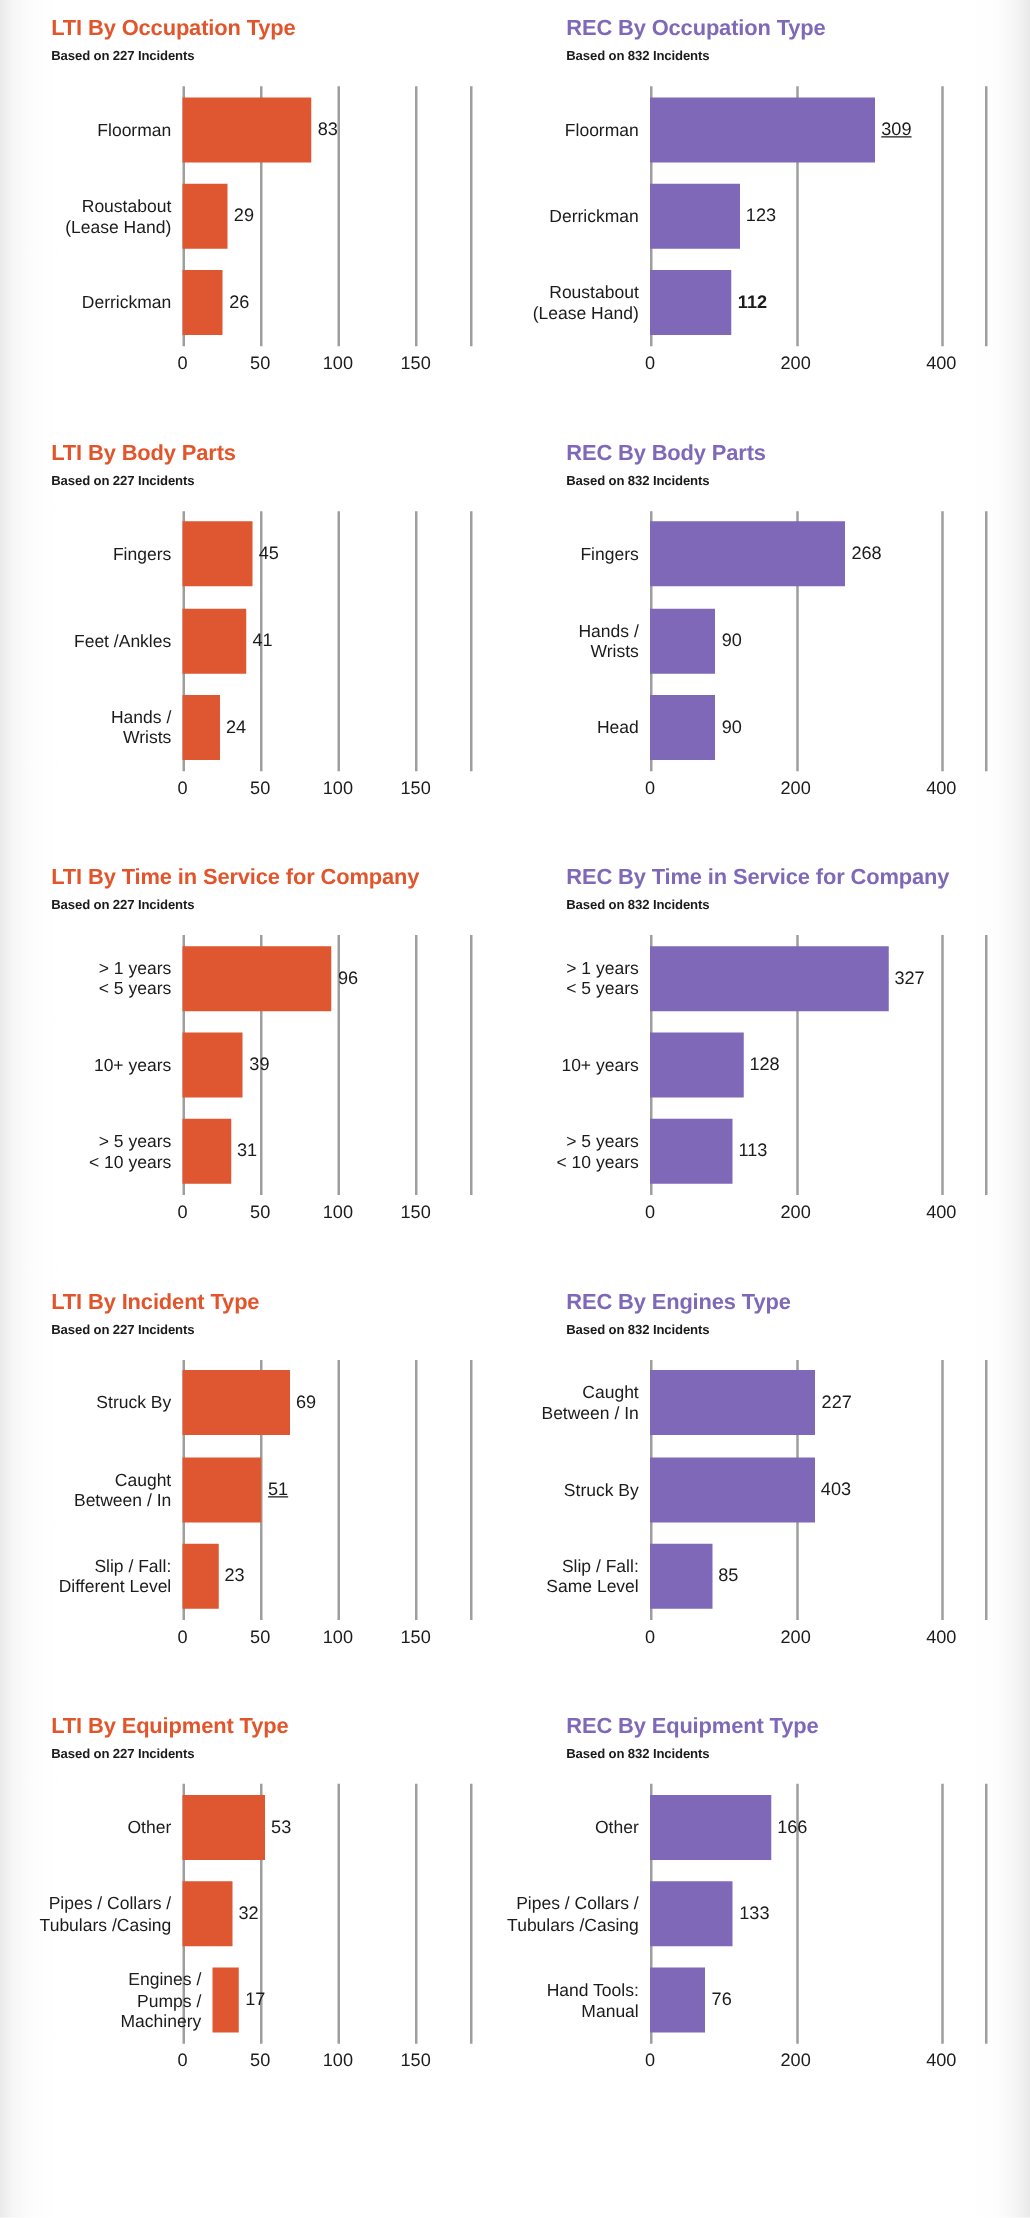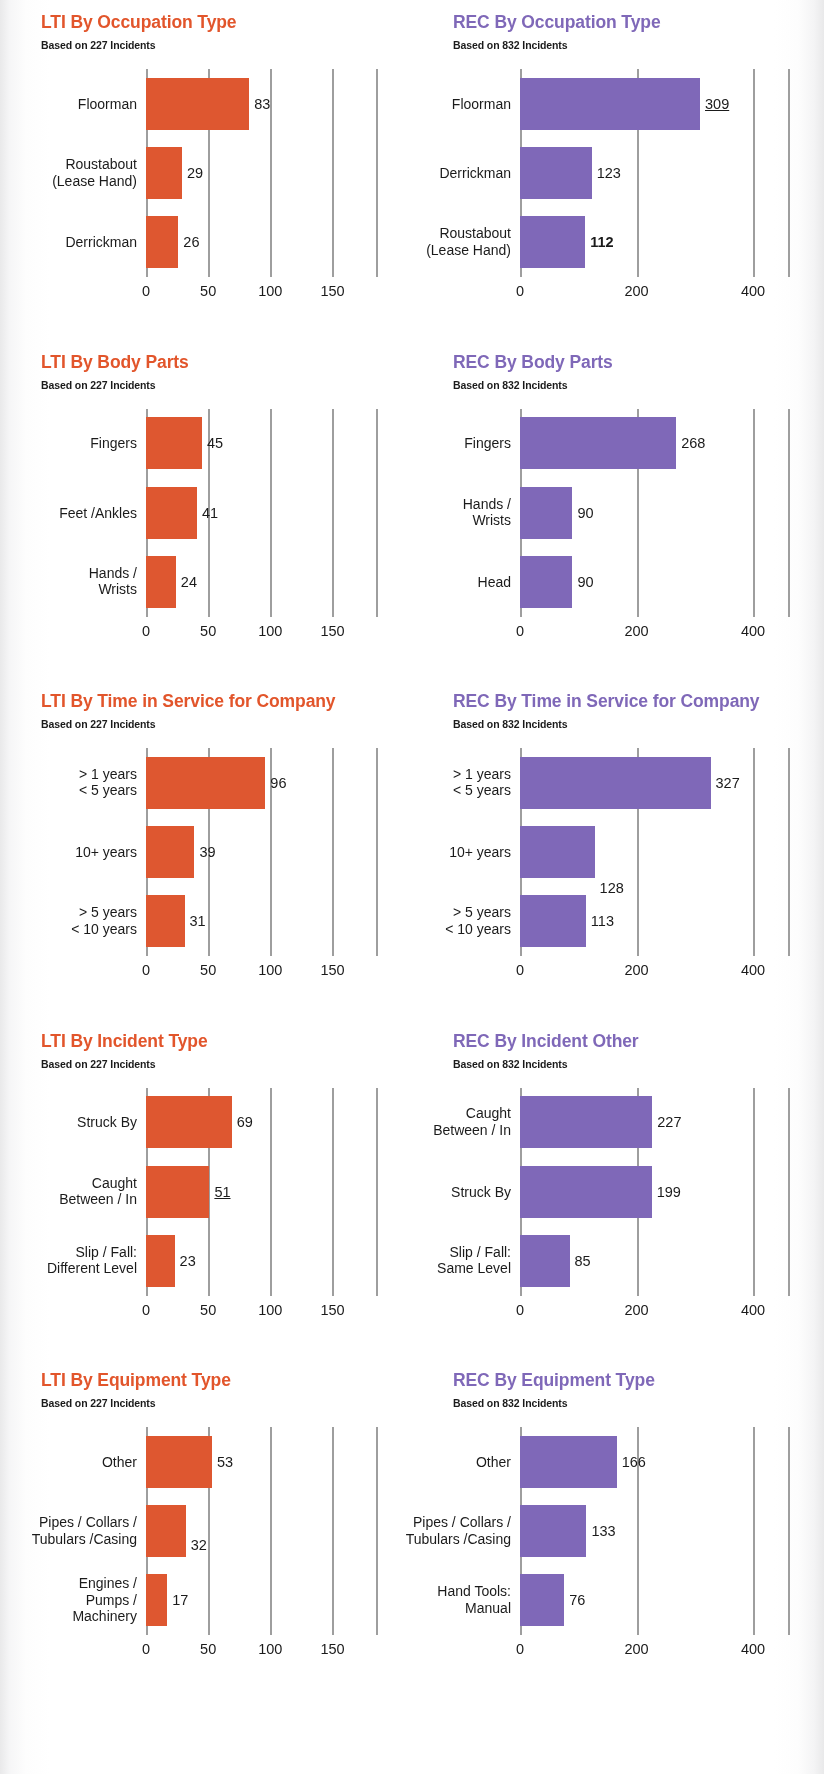--- a/index.html
+++ b/index.html
@@ -328,21 +328,21 @@
             <div class="gridline" style="left: 268px;"></div>
             <div class="barrow" style="top: 8.66667px; height: 52px;">
               <div class="cat-label">&gt; 1 years
 &lt; 5 years</div>
               <div class="bar" style="width: 190.513px;"></div>
               <div class="bar-value" style="left: 190.513px;">327</div>
             </div>
             <div class="barrow" style="top: 78px; height: 52px;">
               <div class="cat-label">10+ years</div>
               <div class="bar" style="width: 74.5739px;"></div>
-              <div class="bar-value" style="left: 74.5739px; margin-top: 36px;">128</div>
+              <div class="bar-value" style="left: 74.5739px;">128</div>
             </div>
             <div class="barrow" style="top: 147.333px; height: 52px;">
               <div class="cat-label">&gt; 5 years
 &lt; 10 years</div>
               <div class="bar" style="width: 65.8348px;"></div>
               <div class="bar-value" style="left: 65.8348px;">113</div>
             </div>
           </div>
           <div class="ticks" style="width: 268px;">
             <div class="tick" style="left: 0px;">0</div>
@@ -381,38 +381,38 @@
           </div>
           <div class="ticks" style="width: 230px;">
             <div class="tick" style="left: 0px;">0</div>
             <div class="tick" style="left: 62.1622px;">50</div>
             <div class="tick" style="left: 124.324px;">100</div>
             <div class="tick" style="left: 186.486px;">150</div>
           </div>
         </div>
       </div>
       <div class="panel rec">
-        <div class="panel-title">REC By Incident Other</div>
+        <div class="panel-title">REC By Engines Type</div>
         <div class="panel-sub">Based on 832 Incidents</div>
         <div class="plot">
           <div class="axis-area" style="width: 268px;">
             <div class="gridline" style="left: 0px;"></div>
             <div class="gridline" style="left: 116.522px;"></div>
             <div class="gridline" style="left: 233.043px;"></div>
             <div class="gridline" style="left: 268px;"></div>
             <div class="barrow" style="top: 8.66667px; height: 52px;">
               <div class="cat-label">Caught
 Between / In</div>
               <div class="bar" style="width: 132.252px;"></div>
               <div class="bar-value" style="left: 132.252px;">227</div>
             </div>
             <div class="barrow" style="top: 78px; height: 52px;">
               <div class="cat-label">Struck By</div>
               <div class="bar" style="width: 131.67px;"></div>
-              <div class="bar-value" style="left: 131.67px;">199</div>
+              <div class="bar-value" style="left: 131.67px;">403</div>
             </div>
             <div class="barrow" style="top: 147.333px; height: 52px;">
               <div class="cat-label">Slip / Fall:
 Same Level</div>
               <div class="bar" style="width: 49.5217px;"></div>
               <div class="bar-value" style="left: 49.5217px;">85</div>
             </div>
           </div>
           <div class="ticks" style="width: 268px;">
             <div class="tick" style="left: 0px;">0</div>
@@ -433,23 +433,23 @@
             <div class="gridline" style="left: 230px;"></div>
             <div class="barrow" style="top: 8.66667px; height: 52px;">
               <div class="cat-label">Other</div>
               <div class="bar" style="width: 65.8919px;"></div>
               <div class="bar-value" style="left: 65.8919px;">53</div>
             </div>
             <div class="barrow" style="top: 78px; height: 52px;">
               <div class="cat-label">Pipes / Collars /
 Tubulars /Casing</div>
               <div class="bar" style="width: 39.7838px;"></div>
-              <div class="bar-value" style="left: 39.7838px; margin-top: 14px;">32</div>
-            </div>
-            <div class="barrow" style="top: 147.333px; height: 52px;">
+              <div class="bar-value" style="left: 39.7838px;">32</div>
+            </div>
+            <div class="barrow" style="top: 147.333px; height: 52px; margin-left: 24px;">
               <div class="cat-label">Engines /
 Pumps /
 Machinery</div>
               <div class="bar" style="width: 21.1351px;"></div>
               <div class="bar-value" style="left: 21.1351px;">17</div>
             </div>
           </div>
           <div class="ticks" style="width: 230px;">
             <div class="tick" style="left: 0px;">0</div>
             <div class="tick" style="left: 62.1622px;">50</div>

